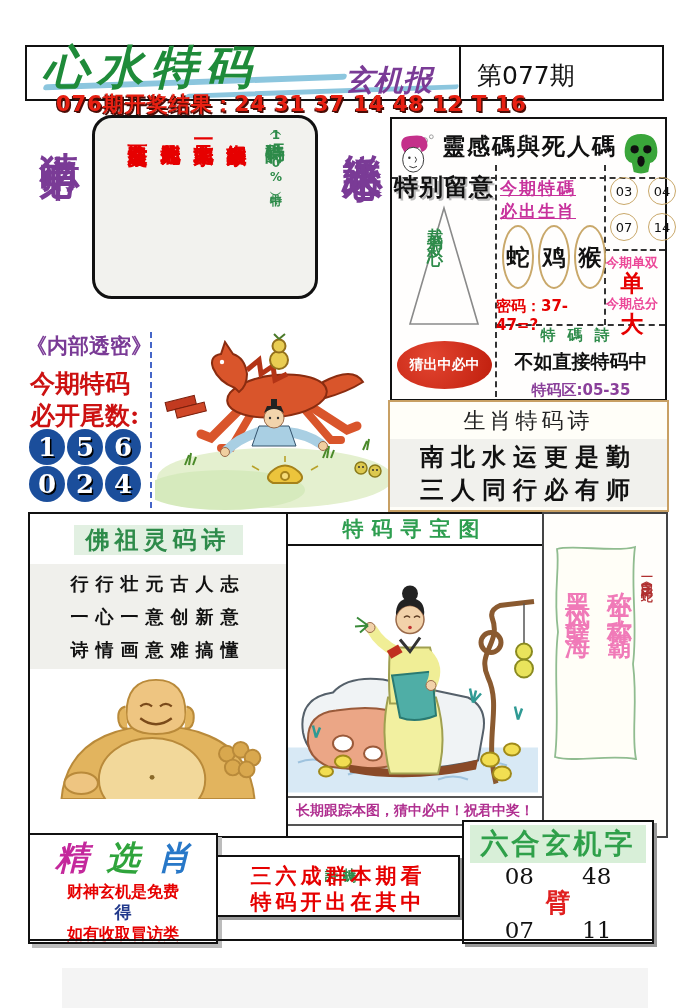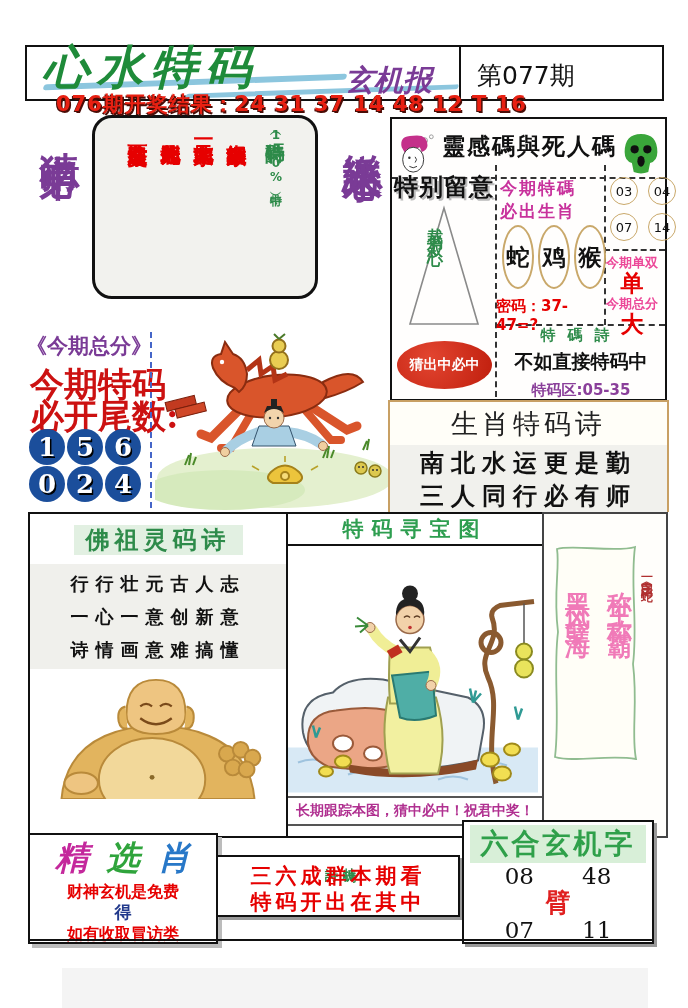--- a/index.html
+++ b/index.html
@@ -44,50 +44,50 @@
   #insp-notice{left:2px;top:52px;width:100px;font-size:24px;font-weight:bold;color:#111;
                text-align:center;letter-spacing:1px;text-shadow:2px 2px 0 #bbb;}
   #triangle-wrap{left:12px;top:86px;width:80px;height:122px;}
   #triangle-text{left:32px;top:96px;height:104px;font-size:16px;font-weight:bold;color:#2e8b4a;
                  letter-spacing:7px;}
   #insp-oval{left:5px;top:222px;width:95px;height:48px;border-radius:50%;
              background:radial-gradient(circle at 35% 35%,#e24530,#bf1d0c);
              display:flex;align-items:center;justify-content:center;}
   #insp-oval span{color:#fff;font-size:14px;font-weight:bold;}
   #zodiac-heading{left:108px;top:58px;width:78px;font-size:17px;font-weight:bold;color:#c8329c;
-                  letter-spacing:2px;line-height:23px;}
+                  letter-spacing:2px;line-height:23px;text-decoration:underline;}
   #zodiac-ovals{left:110px;top:106px;display:flex;gap:4px;}
   .z-oval{width:28px;height:60px;border:2px solid #c9a86a;border-radius:50%;display:flex;
           align-items:center;justify-content:center;font-size:23px;font-weight:bold;color:#111;
           font-family:"DejaVu Serif",serif;}
   #password{left:104px;top:178px;width:108px;font-size:15px;font-weight:bold;color:#e60000;}
   #num-grid{left:222px;top:58px;width:48px;display:grid;grid-template-columns:1fr 1fr;gap:8px 10px;left:218px;}
   .num-circle{width:26px;height:26px;border:1.5px solid #c9a86a;border-radius:50%;display:flex;
               align-items:center;justify-content:center;font-size:13px;color:#111;}
   #oe-label,#tt-label{font-size:13px;font-weight:bold;color:#ec4899;width:60px;text-align:center;}
   #oe-value,#tt-value{font-size:23px;font-weight:bold;color:#e60000;width:60px;text-align:center;}
   #insp-bottom{left:105px;top:207px;width:168px;text-align:center;}
   #insp-poem-label{font-size:15px;font-weight:bold;color:#2e8b4a;letter-spacing:12px;}
   #insp-poem-line{font-size:19px;font-weight:bold;color:#111;margin-top:4px;font-family:"DejaVu Serif",serif;}
   #insp-zone{font-size:15px;font-weight:bold;color:#8a3f9a;margin-top:6px;}
 
   
   #internal-title{left:26px;top:332px;font-size:21px;font-weight:bold;color:#7a3b96;}
-  #internal-lines{left:30px;top:368px;font-size:34px;font-weight:bold;color:#cc1111;line-height:32px;
+  #internal-lines{left:30px;top:368px;font-size:25px;font-weight:bold;color:#cc1111;line-height:32px;
                   font-family:"DejaVu Serif",serif;}
   .tail-row{position:absolute;display:flex;gap:2px;}
   #tails-1{left:29px;top:429px;} #tails-2{left:29px;top:466px;}
   .tail-circle{width:36px;height:36px;border-radius:50%;background:#1b4e9b;color:#fff;display:flex;
                align-items:center;justify-content:center;font-size:26px;font-weight:bold;
                font-family:"DejaVu Serif",serif;text-shadow:1.5px 1.5px 0 #000;}
   #blue-divider{left:150px;top:332px;height:176px;border-left:2px dashed #4565c8;}
 
   
   #zpoem-box{left:388px;top:400px;width:277px;height:108px;border:2px solid #c8a064;background:#fffef8;}
-  #zpoem-title{margin-top:4px;text-align:center;font-size:27px;color:#222;letter-spacing:4px;
+  #zpoem-title{margin-top:4px;text-align:center;font-size:22px;color:#222;letter-spacing:4px;
                font-family:"DejaVu Serif",serif;}
   #zpoem-lines{margin-top:3px;background:#f1f1ed;text-align:center;font-size:24px;font-weight:bold;
                color:#111;letter-spacing:7px;line-height:33px;padding:1px 0;
                font-family:"DejaVu Serif",serif;}
 
   
   #buddha-box{left:28px;top:512px;width:256px;height:322px;border:2px solid #111;background:#fff;}
   #buddha-title{margin-top:10px;text-align:center;}
   #buddha-title span{font-size:24px;font-weight:bold;color:#2e8b4a;background:#e2f0e2;
                      padding:1px 12px;letter-spacing:5px;}
@@ -217,21 +217,21 @@
     <div class="abs" id="tt-label" style="left:210px;top:176px;">今期总分</div>
     <div class="abs" id="tt-value" style="left:210px;top:190px;">大</div>
 
     <div class="abs" id="insp-bottom">
       <div id="insp-poem-label">特碼詩</div>
       <div id="insp-poem-line">不如直接特码中</div>
       <div id="insp-zone">特码区:05-35</div>
     </div>
   </div>
 
-  <div class="abs" id="internal-title">《今期总分》</div>
+  <div class="abs" id="internal-title">《内部透密》</div>
   <div class="abs" id="internal-lines">
     <div>今期特码</div>
     <div>必开尾数:</div>
   </div>
   <div class="abs tail-row" id="tails-1">
     <div class="tail-circle">1</div>
     <div class="tail-circle">5</div>
     <div class="tail-circle">6</div>
   </div>
   <div class="abs tail-row" id="tails-2">

